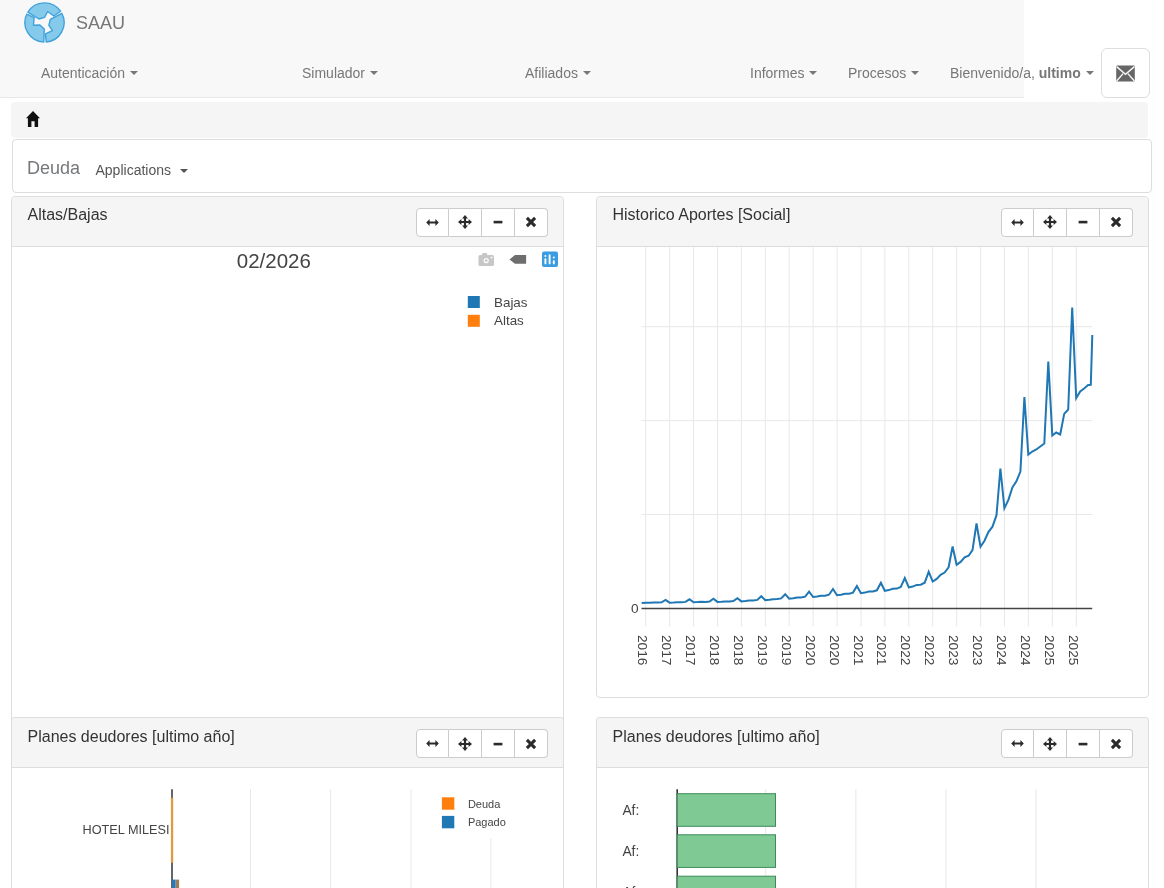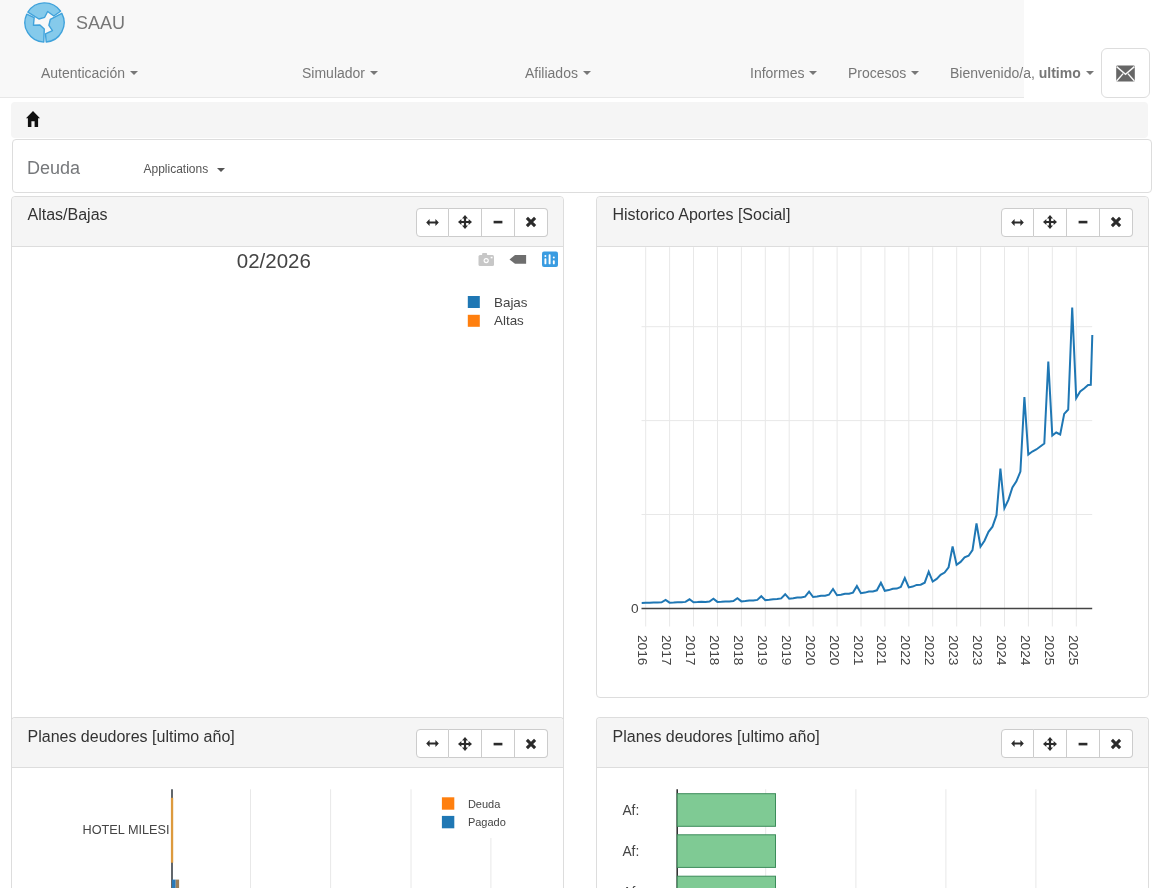--- a/index.html
+++ b/index.html
@@ -13,21 +13,21 @@
 #nav .it { position:absolute; top:0; height:50px; display:flex; align-items:center; font-size:14px; color:#777; white-space:nowrap; }
 .caret { display:inline-block; width:0; height:0; border-left:4px solid transparent;
   border-right:4px solid transparent; border-top:4px dashed #777; margin-left:5px; vertical-align:middle; }
 #mailbtn { position:absolute; left:1101px; top:48px; width:49px; height:50px;
   background:#fff; border:1px solid #ddd; border-radius:6px; }
 #crumb { position:absolute; left:11px; top:102px; width:1137px; height:36px;
   background:#f5f5f5; border-radius:4px; }
 #panelbox { position:absolute; left:12px; top:139px; width:1140px; height:54px;
   background:#fff; border:1px solid #ddd; border-radius:4px; }
 #paneltxt { position:absolute; left:14px; top:18px; font-size:18px; color:#76787b; }
-#apps { position:absolute; left:82.5px; top:22px; font-size:12px; color:#555;margin-left:48px; }
+#apps { position:absolute; left:82.5px; top:22px; font-size:14px; color:#555; }
 #apps .caret { border-top-color:#555; }
 .widget { position:absolute; width:553.5px; background:#fff; border:1px solid #ddd; border-radius:4px; }
 .whead { height:50px; background:#f5f5f5; border-bottom:1px solid #ddd;
   border-radius:4px 4px 0 0; position:relative; }
 .wtitle { position:absolute; left:16px; top:3.5px; font-size:16px; color:#333; line-height:29px; }
 .btns { position:absolute; right:15px; top:11px; display:flex; }
 .btns span { width:33px; height:29px; background:#fff; border:1px solid #ccc;
   border-left-width:0; display:flex; align-items:center; justify-content:center; }
 .btns span:first-child { border-left-width:1px; border-radius:4px 0 0 4px; }
 .btns span:last-child { border-radius:0 4px 4px 0; }

